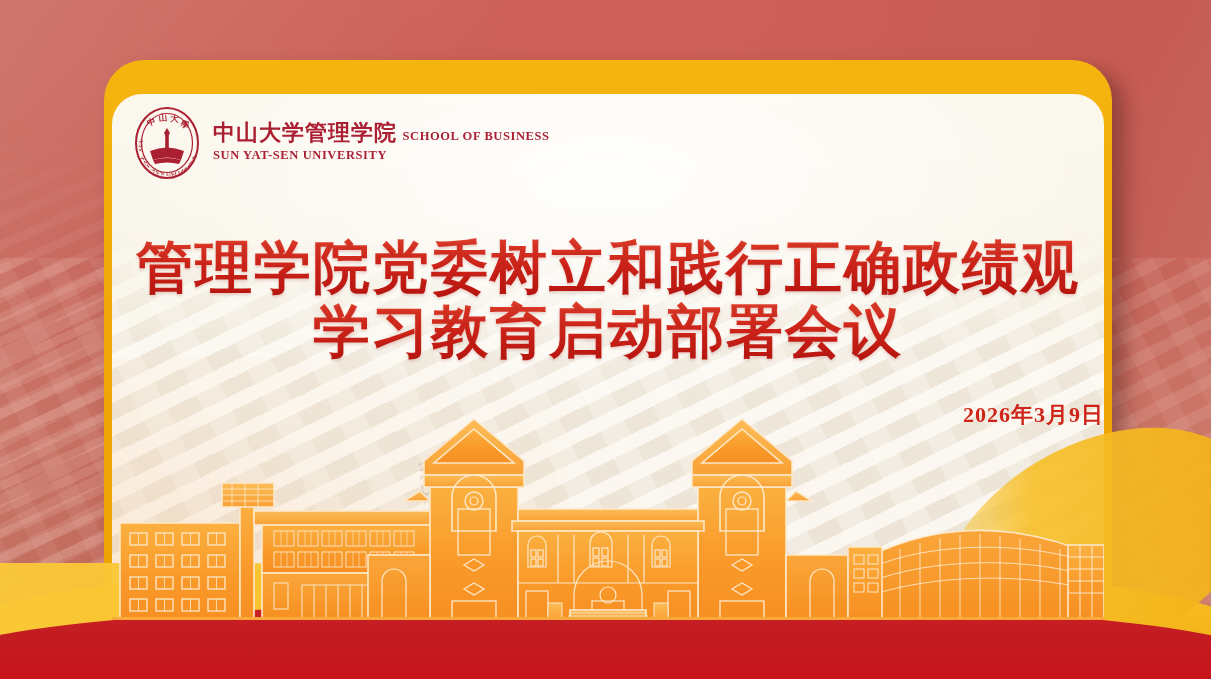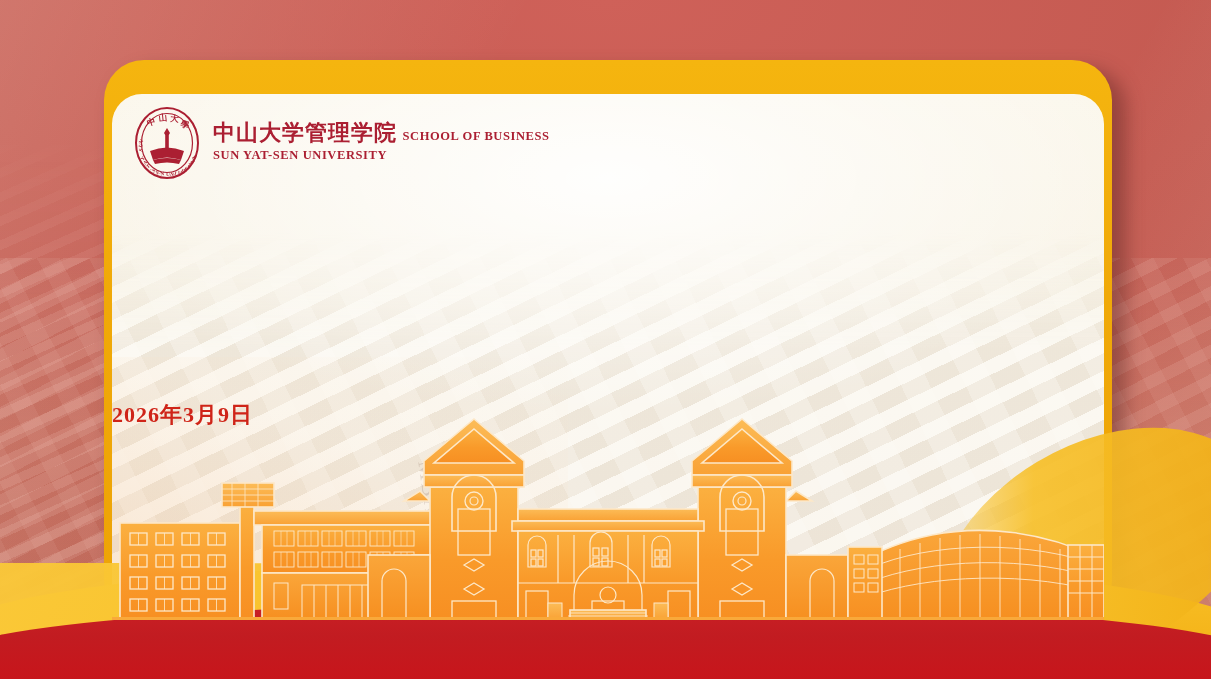--- a/index.html
+++ b/index.html
@@ -200,21 +200,21 @@
     color: #d5261a;
     background: linear-gradient(180deg, #e2402c 0%, #d4241a 48%, #b8140e 100%);
     -webkit-background-clip: text;
             background-clip: text;
     -webkit-text-fill-color: transparent;
     text-shadow: 0 2px 3px rgba(150,30,20,.18);
     white-space: nowrap;
   }
   .meeting-date {
     position: absolute; left: 0; right: 0; top: 306px;
-    text-align: left;
+    text-align: right;
     font-family: "Liberation Serif", "DejaVu Serif", serif;
     font-size: 22px;
     font-weight: 700;
     color: #cf2418;
     letter-spacing: 1px;
     z-index: 7;
   }
 
   
   .skyline {
@@ -556,20 +556,22 @@
         <span class="brand-cn">中山大学管理学院</span>
         <span class="brand-rule"></span>
         <span class="brand-en">
           <span>SCHOOL OF BUSINESS</span><br>
           <span>SUN YAT-SEN UNIVERSITY</span>
         </span>
       </span>
     </div>
 
     <div class="headline">
+      <div class="headline-line">管理学院党委树立和践行正确政绩观</div>
+      <div class="headline-line">学习教育启动部署会议</div>
     </div>
 
     <div class="meeting-date">2026年3月9日</div>
 
   </div>
 
   <div class="ribbon-gold"></div>
   <div class="ribbon-gold2"></div>
   <div class="ribbon-swoosh"></div>
   <div class="ribbon-red"></div>

